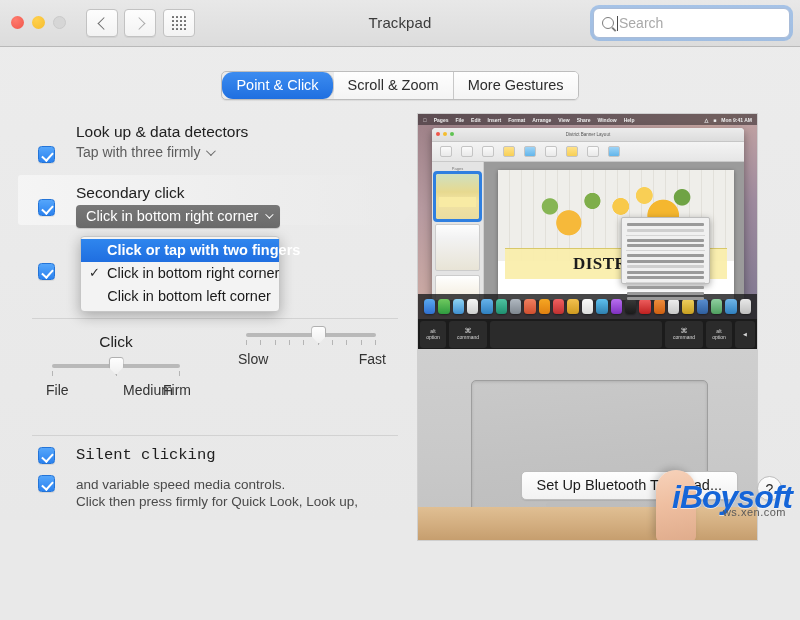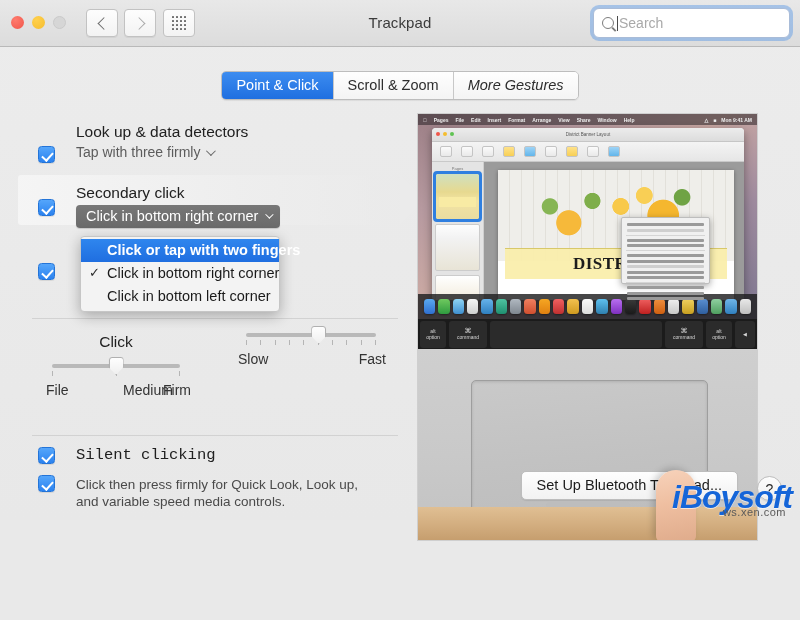--- a/index.html
+++ b/index.html
@@ -144,24 +144,25 @@
     box-shadow: 0 1px 1px rgba(0,0,0,0.07);
   }
   .tab {
     font-size: 14.5px;
     padding: 5px 14px 6px;
     background: linear-gradient(180deg, #fefefe, #f4f4f4);
     color: #2d2d2d;
     border-right: 1px solid #c8c8c8;
     white-space: nowrap;
   }
-  .tab:last-child { border-right: none; font-style: italic; }
+  .tab:last-child { border-right: none; }
   .tab.active {
     background: linear-gradient(180deg, #3c8cf0, #1f6fe0);
     color: #fff;
+    border-radius: 11px;
   }
 
   
   .panel {
     position: absolute;
     left: 18px; top: 105px;
     width: 400px; height: 440px;
   }
 
   .row {
@@ -265,20 +266,21 @@
     box-shadow: 0 4px 14px rgba(0,0,0,0.28);
     padding: 2px 0 3px;
     z-index: 40;
   }
   .mitem {
     position: relative;
     font-size: 14.5px;
     color: #1a1a1a;
     padding: 3px 8px 4px 26px;
     white-space: nowrap;
+    text-align: center;
   }
   .mitem.sel {
     background: linear-gradient(180deg, #2f86ee, #1f6ee0);
     color: #fff;
     font-weight: bold;
   }
   .mitem .tick {
     position: absolute;
     left: 8px; top: 3px;
     font-size: 13px;
@@ -757,22 +759,22 @@
 
     <div class="bottomchecks">
       <div class="row" id="silent-row">
         <span class="cbox"></span>
         <div class="maintext">Silent clicking</div>
       </div>
 
       <div class="row" id="force-row">
         <span class="cbox"></span>
         <div class="helptext">
+          <div>and variable speed media controls.</div>
           <div>Click then press firmly for Quick Look, Look up,</div>
-          <div>and variable speed media controls.</div>
         </div>
       </div>
     </div>
   </div>
 
   <div class="video">
 
     <div class="vtop">
       <div class="menubar">
         <b></b>

